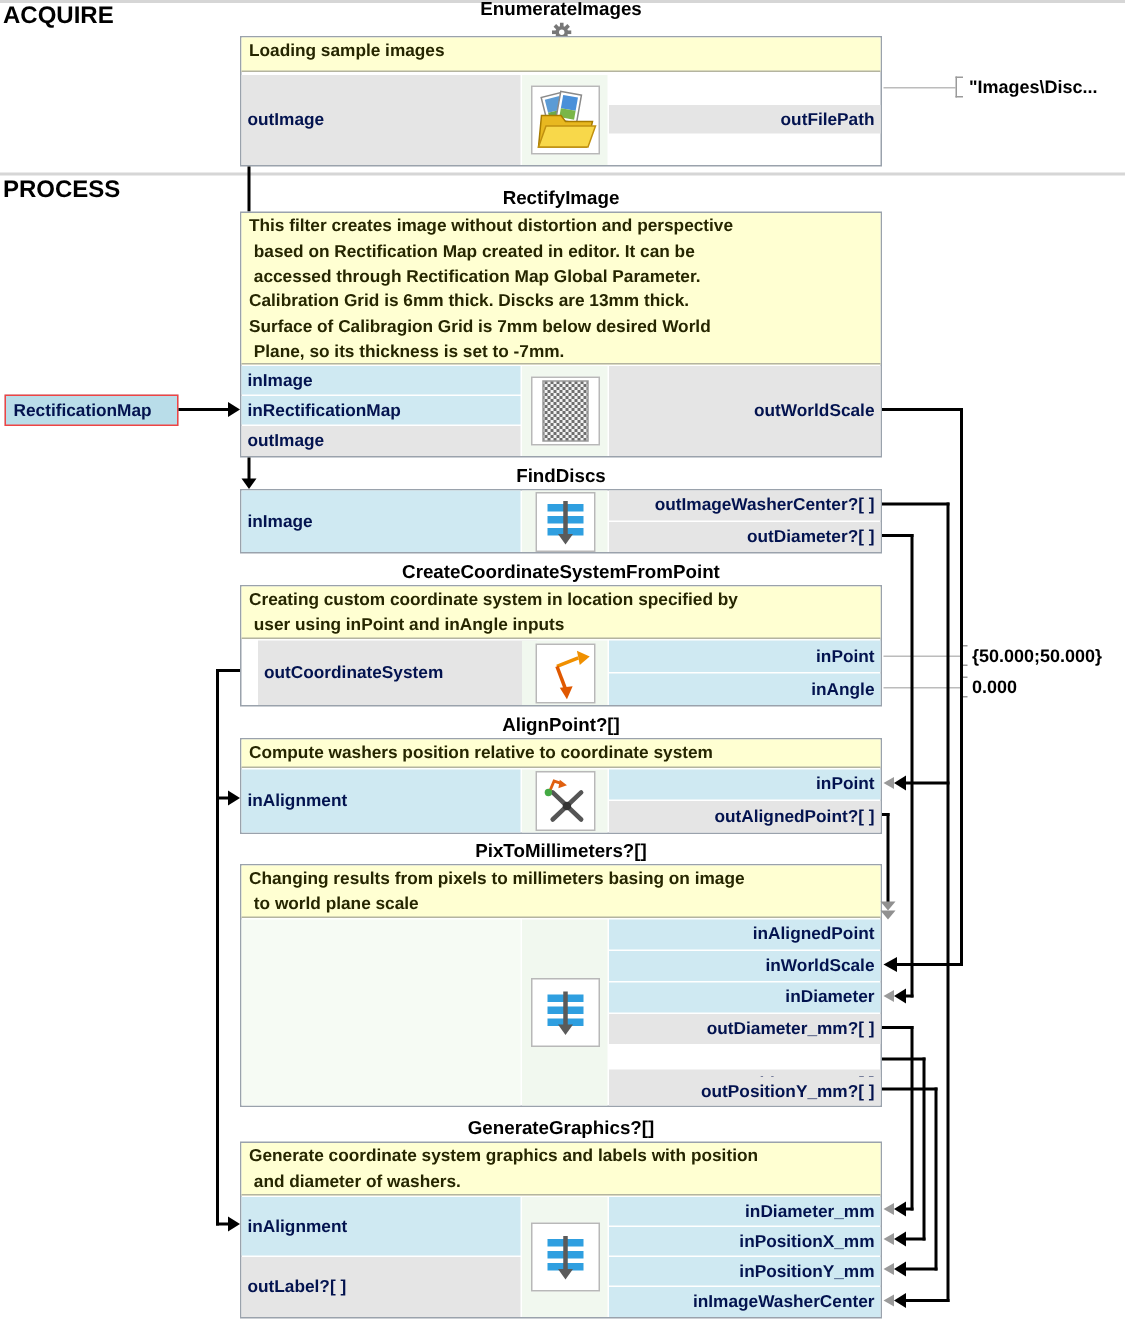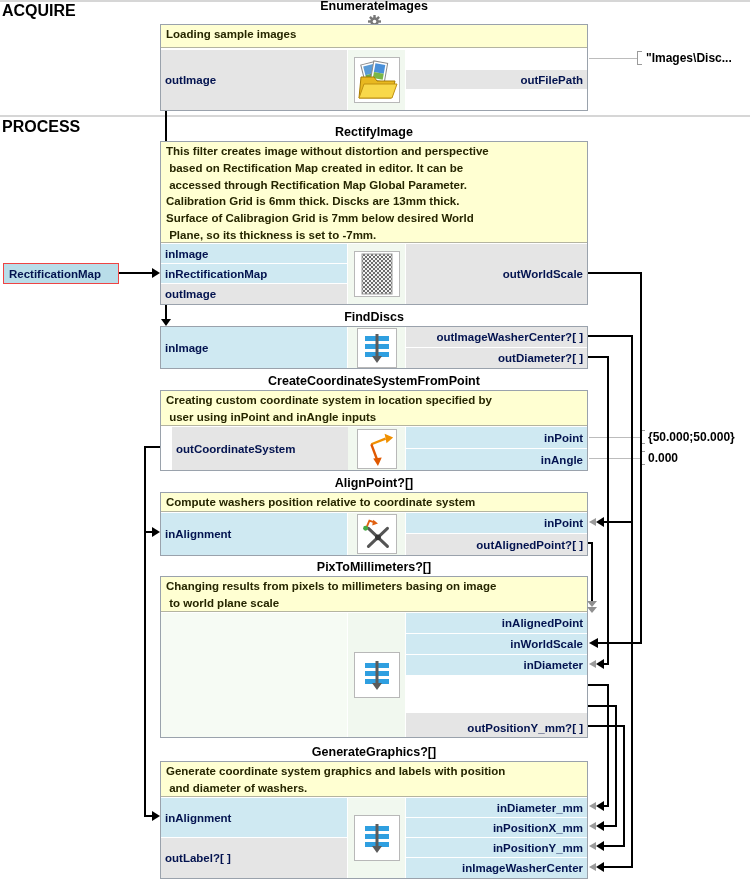--- a/index.html
+++ b/index.html
@@ -204,20 +204,21 @@
           <rect x="2" y="12" width="24" height="5" fill="#2f9fe0"></rect>
           <rect x="2" y="20" width="24" height="5" fill="#2f9fe0"></rect>
           <line x1="14" y1="2" x2="14" y2="25" stroke="#5a5a5a" stroke-width="3"></line>
           <polygon points="9,24 19,24 14,31" fill="#5a5a5a"></polygon>
         </svg>
       </div>
     </div>
     <div class="cell cin pr" style="left:245px;top:36px;width:181px;height:20px;">inAlignedPoint</div>
     <div class="cell cin pr" style="left:245px;top:57px;width:181px;height:20px;">inWorldScale</div>
     <div class="cell cin pr" style="left:245px;top:78px;width:181px;height:20px;">inDiameter</div>
+    <div class="cell cout pr" style="left:245px;top:99px;width:181px;height:20px;">outDiameter_mm?[ ]</div>
     <div class="cell cout pr" style="left:245px;top:136px;width:181px;height:20px;">outPositionX_mm?[ ]</div>
     <div class="cell cout pr" style="left:245px;top:141px;width:181px;height:19px;">outPositionY_mm?[ ]</div>
   </div>
 
   <div class="title" style="top:744px;">GenerateGraphics?[]</div>
   <div class="blk" style="top:761px;height:118px;">
     <div class="cmt" style="height:35px;">Generate coordinate system graphics and labels with position
  and diameter of washers.</div>
     <div class="cell cin pl" style="left:0;top:36px;width:186px;height:39px;">inAlignment</div>
     <div class="cell cout pl" style="left:0;top:76px;width:186px;height:40px;">outLabel?[ ]</div>

